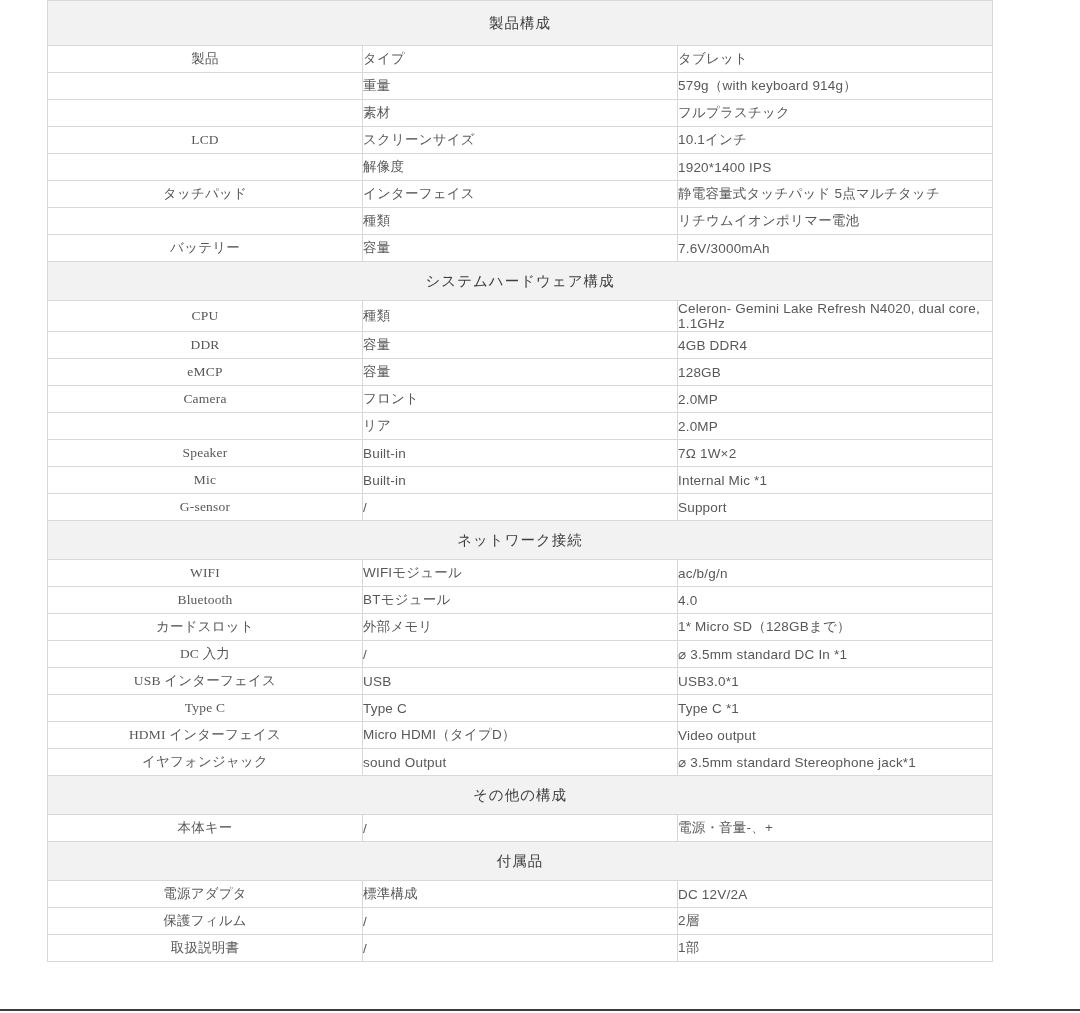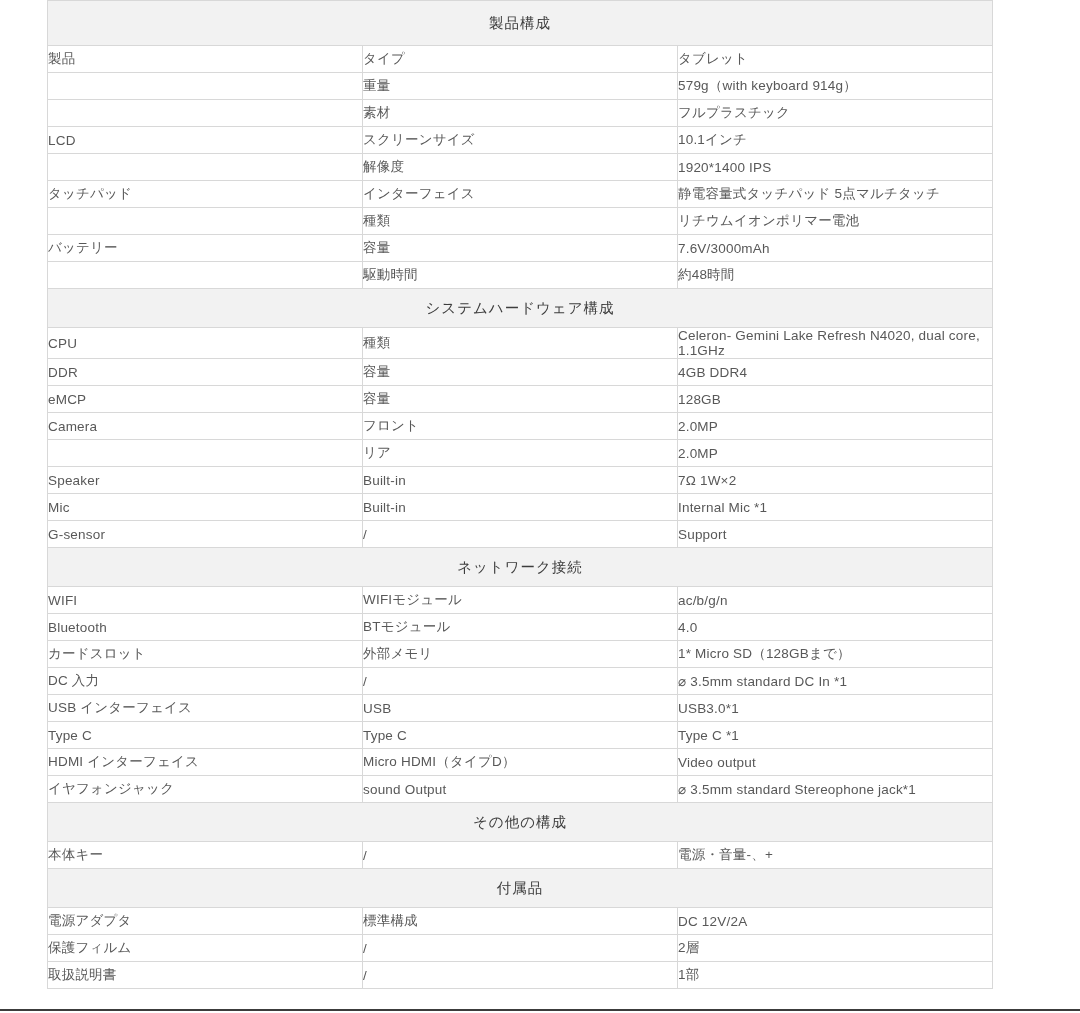--- a/index.html
+++ b/index.html
@@ -37,22 +37,23 @@
     border: 1px solid #d8d8d8;
     padding: 0;
     height: 26px;
     vertical-align: middle;
     color: #585858;
     letter-spacing: 0.2px;
   }
   td.cat {
     width: 238px;
     padding-left: 10px;
-    text-align: left;
+    text-align: center;
     color: #6a6a6a;
+    font-family: Liberation Serif, serif;
   }
   td.item {
     width: 228px;
     text-align: left;
     color: #5d5d5d;
   }
   td.val {
     width: 478px;
     text-align: left;
     color: #4f4f4f;
@@ -139,25 +140,20 @@
           <tr>
             <td class="cat"></td>
             <td class="item">種類</td>
             <td class="val">リチウムイオンポリマー電池</td>
           </tr>
           <tr>
             <td class="cat">バッテリー</td>
             <td class="item">容量</td>
             <td class="val">7.6V/3000mAh</td>
           </tr>
-          <tr>
-            <td class="cat"></td>
-            <td class="item">駆動時間</td>
-            <td class="val">約48時間</td>
-          </tr>
           <tr class="section">
             <td colspan="3">システムハードウェア構成</td>
           </tr>
           <tr>
             <td class="cat">CPU</td>
             <td class="item">種類</td>
             <td class="val">Celeron- Gemini Lake Refresh N4020, dual core, 1.1GHz</td>
           </tr>
           <tr>
             <td class="cat">DDR</td>

